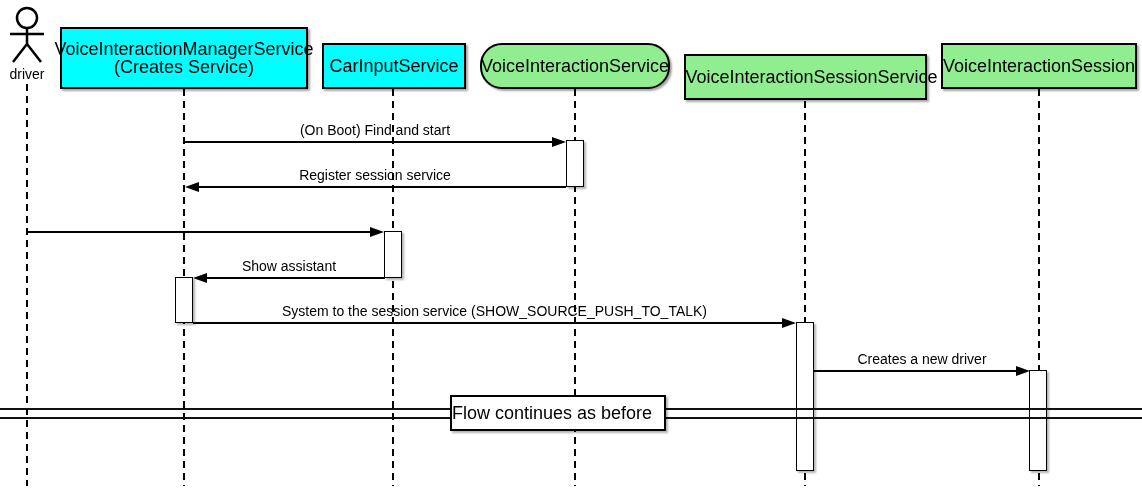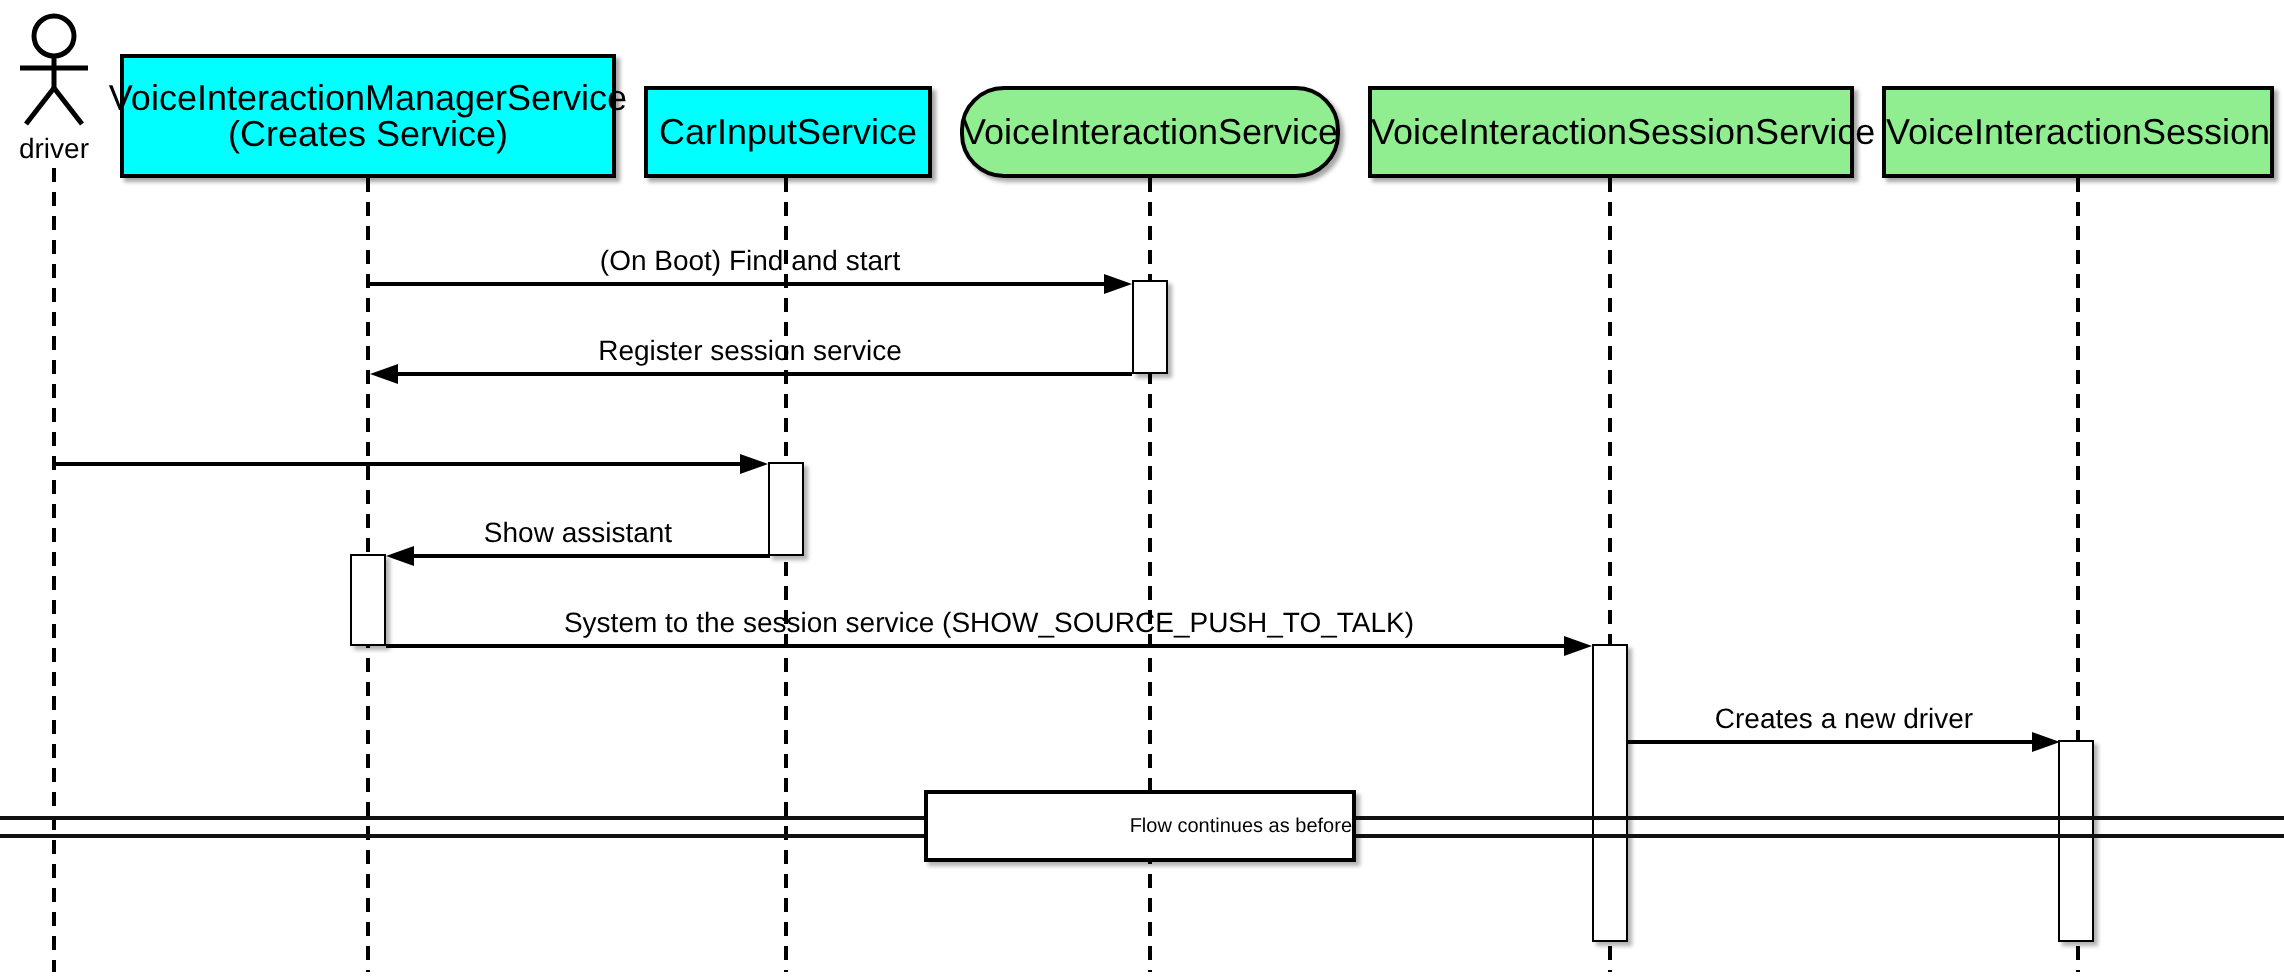--- a/index.html
+++ b/index.html
@@ -40,23 +40,23 @@
     border-left:14px solid #000;
   }
   .arr-l{
     position:absolute;width:0;height:0;z-index:5;
     border-top:5px solid transparent;border-bottom:5px solid transparent;
     border-right:14px solid #000;
   }
   
   .divider-line{position:absolute;left:0;width:1142px;height:2.5px;background:#111;z-index:4;}
   .divider-box{
-    position:absolute;left:462px;top:395px;width:216px;height:36px;background:#fff;
+    position:absolute;left:450px;top:395px;width:216px;height:36px;background:#fff;
     border:2px solid #000;box-sizing:border-box;z-index:5;
-    display:flex;align-items:center;justify-content:flex-end;font-size:10px;
+    display:flex;align-items:center;justify-content:flex-start;font-size:18px;
     box-shadow:2px 2px 2px rgba(0,0,0,0.3);
   }
 </style>
 </head>
 <body>
 
 <div class="canvas">
 
   <div class="lifeline" style="left:26.25px;top:84px;height:402px"></div>
   <div class="lifeline" style="left:183.25px;top:89px;height:397px"></div>
@@ -79,21 +79,21 @@
   <div class="pbox" style="left: 60px; top: 27px; width: 248px; height: 62px; background-color: rgb(0, 255, 255);">
     <div>VoiceInteractionManagerService</div>
     <div>(Creates Service)</div>
   </div>
   <div class="pbox" style="left: 322px; top: 43px; width: 144px; height: 46px; background-color: rgb(0, 255, 255); align-items: center;">
     <div>CarInputService</div>
   </div>
   <div class="pbox" style="left: 480px; top: 43px; width: 190px; height: 46px; background-color: rgb(144, 238, 144); border-radius: 22px;">
     <div>VoiceInteractionService</div>
   </div>
-  <div class="pbox" style="left: 684px; top: 43px; width: 243px; height: 46px; background-color: rgb(144, 238, 144); padding-left: 12px;">
+  <div class="pbox" style="left: 684px; top: 54px; width: 243px; height: 46px; background-color: rgb(144, 238, 144); padding-left: 12px;">
     <div>VoiceInteractionSessionService</div>
   </div>
   <div class="pbox" style="left: 941px; top: 43px; width: 196px; height: 46px; background-color: rgb(144, 238, 144); align-items: center;">
     <div>VoiceInteractionSession</div>
   </div>
 
   <div class="act" style="left:566px;top:140px;height:47px"></div>
   <div class="act" style="left:384px;top:231px;height:47px"></div>
   <div class="act" style="left:175px;top:277px;height:46px"></div>
   <div class="act" style="left:796px;top:322px;height:149px"></div>

